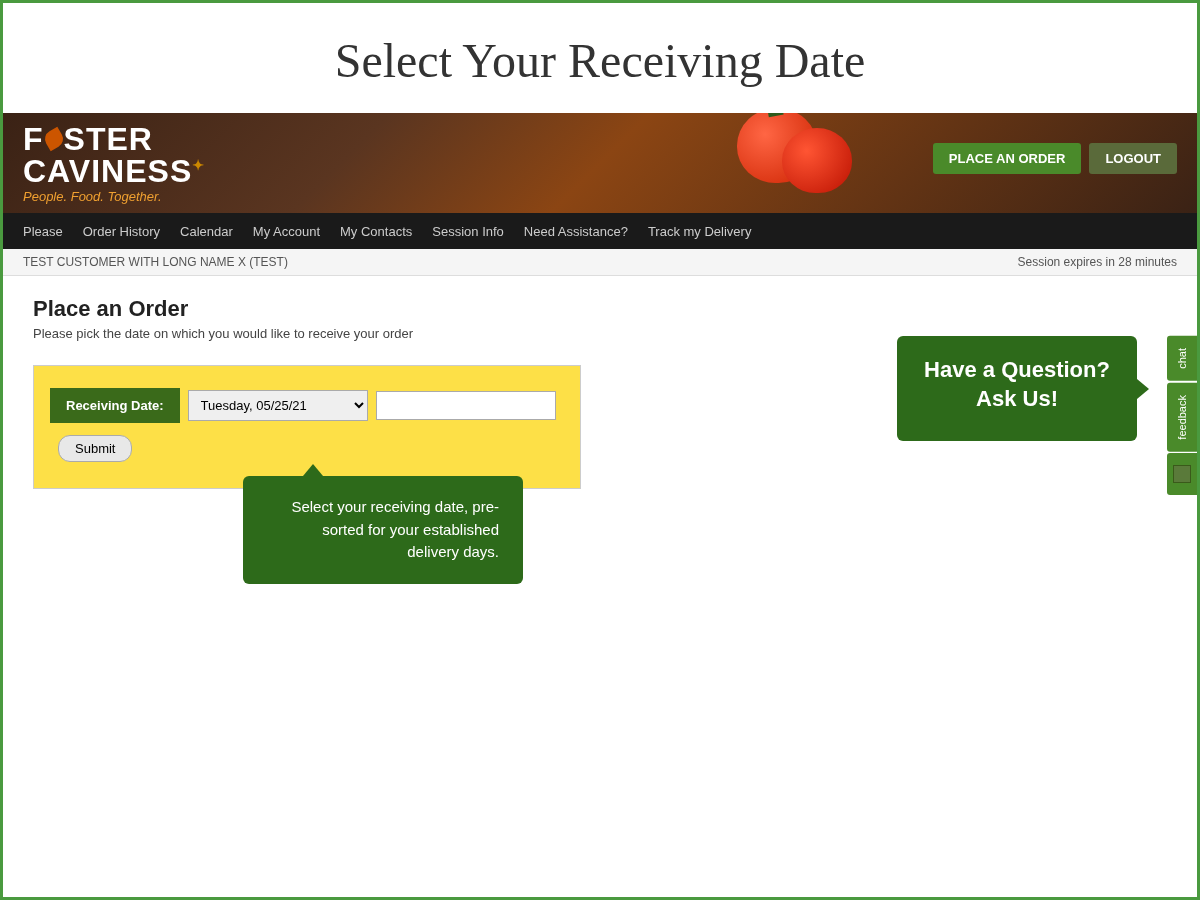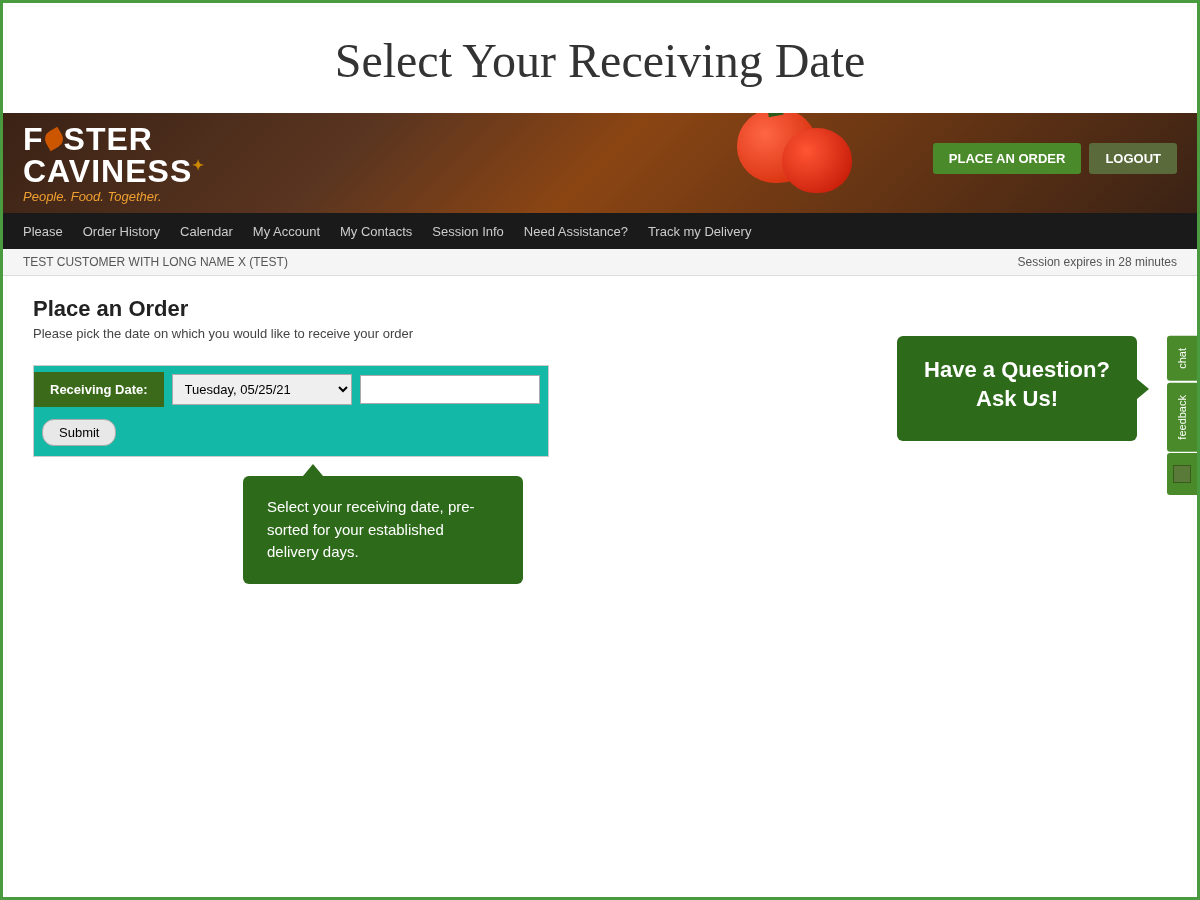--- a/index.html
+++ b/index.html
@@ -186,22 +186,22 @@
     .instruction-text {
       font-size: 13px;
       color: #444;
       margin-bottom: 24px;
     }
 
     
     .order-form {
       border: 1px solid #ccc;
       display: inline-block;
-      padding: 0;
-      background: #14b8a6;
+      padding: 16px;
+      background: #fde047;
     }
     .form-row {
       display: flex;
       align-items: center;
     }
     .receiving-date-label {
       background: #3a6a1a;
       color: #fff;
       font-size: 13px;
       font-weight: bold;
@@ -239,21 +239,21 @@
     .tooltip-callout {
       position: absolute;
       top: 200px;
       left: 240px;
       background: #2d6a1a;
       color: #fff;
       padding: 20px 24px;
       border-radius: 6px;
       max-width: 280px;
       font-size: 15px;
-      text-align: left;
+      text-align: right;
       line-height: 1.5;
       z-index: 20;
     }
     .tooltip-callout::before {
       content: '';
       position: absolute;
       top: -12px;
       left: 60px;
       width: 0;
       height: 0;

